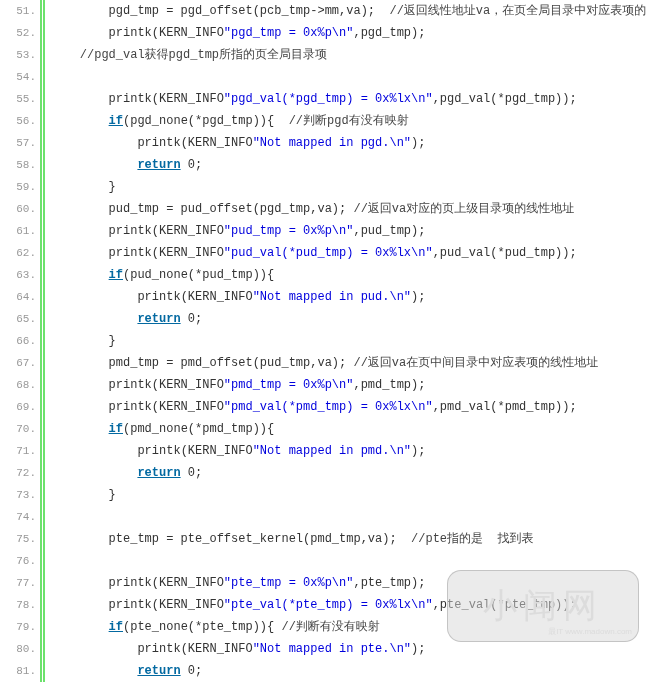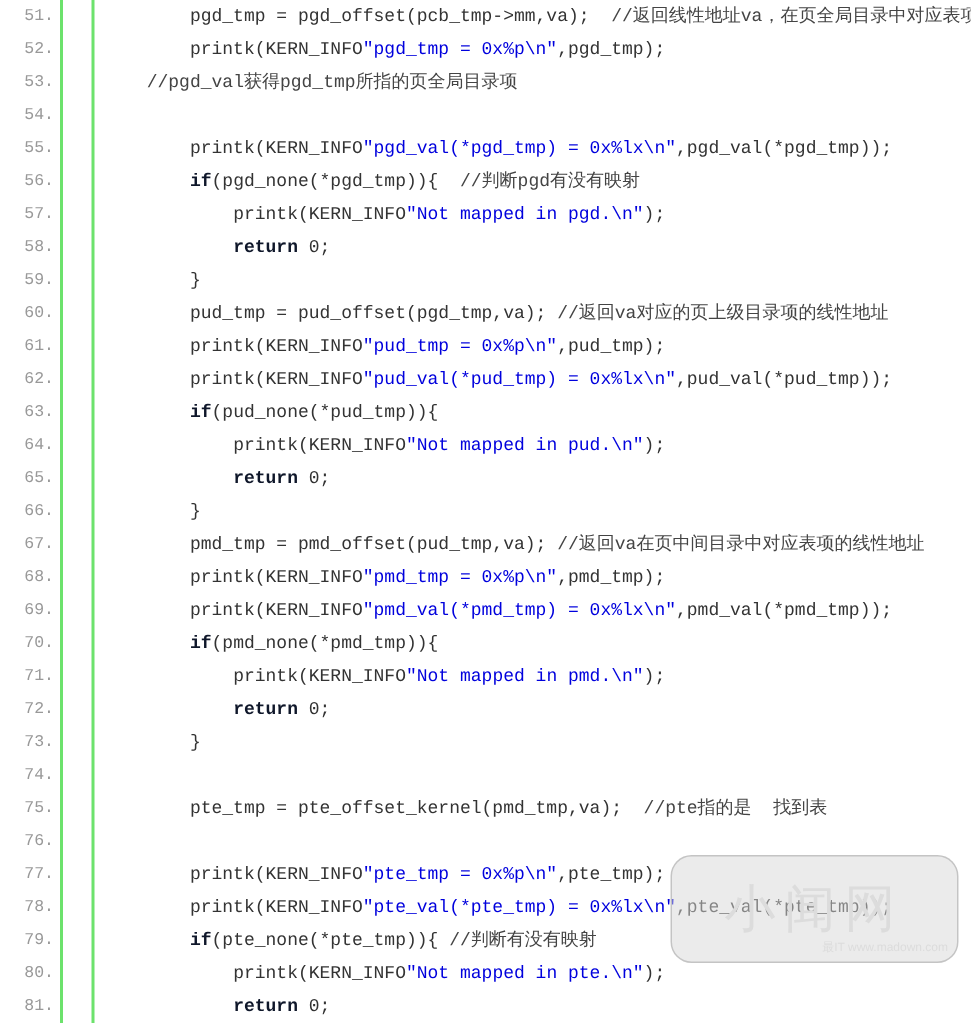--- a/index.html
+++ b/index.html
@@ -13,41 +13,41 @@
     display: flex;
     width: 647px;
   }
   .gutter {
     width: 36px;
     background: #ffffff;
     text-align: right;
     padding: 0 4px 0 0;
     flex-shrink: 0;
     border-right: 2px solid #6ce26c;
-    margin-right: 19px;
+    margin-right: 1px;
   }
   .gutter .ln {
     height: 22px;
     line-height: 22px;
     color: #999999;
     font-size: 11px;
   }
   .code {
     flex: 1;
     border-left: 2px solid #6ce26c;
     padding-left: 6px;
     overflow: hidden;
   }
   .line {
     height: 22px;
     line-height: 22px;
     white-space: pre;
     color: #333333;
   }
-  .kw { color: #0f172a; font-weight: bold; }
+  .kw { color: #0369a1; font-weight: bold; text-decoration: underline; }
   .str { color: #0000dd; }
   .cmt { color: #444444; }
   .watermark {
     position: absolute;
     right: 8px;
     top: 570px;
     width: 190px;
     height: 70px;
     background: rgba(215,215,215,.5);
     border: 1px solid rgba(170,170,170,.6);

